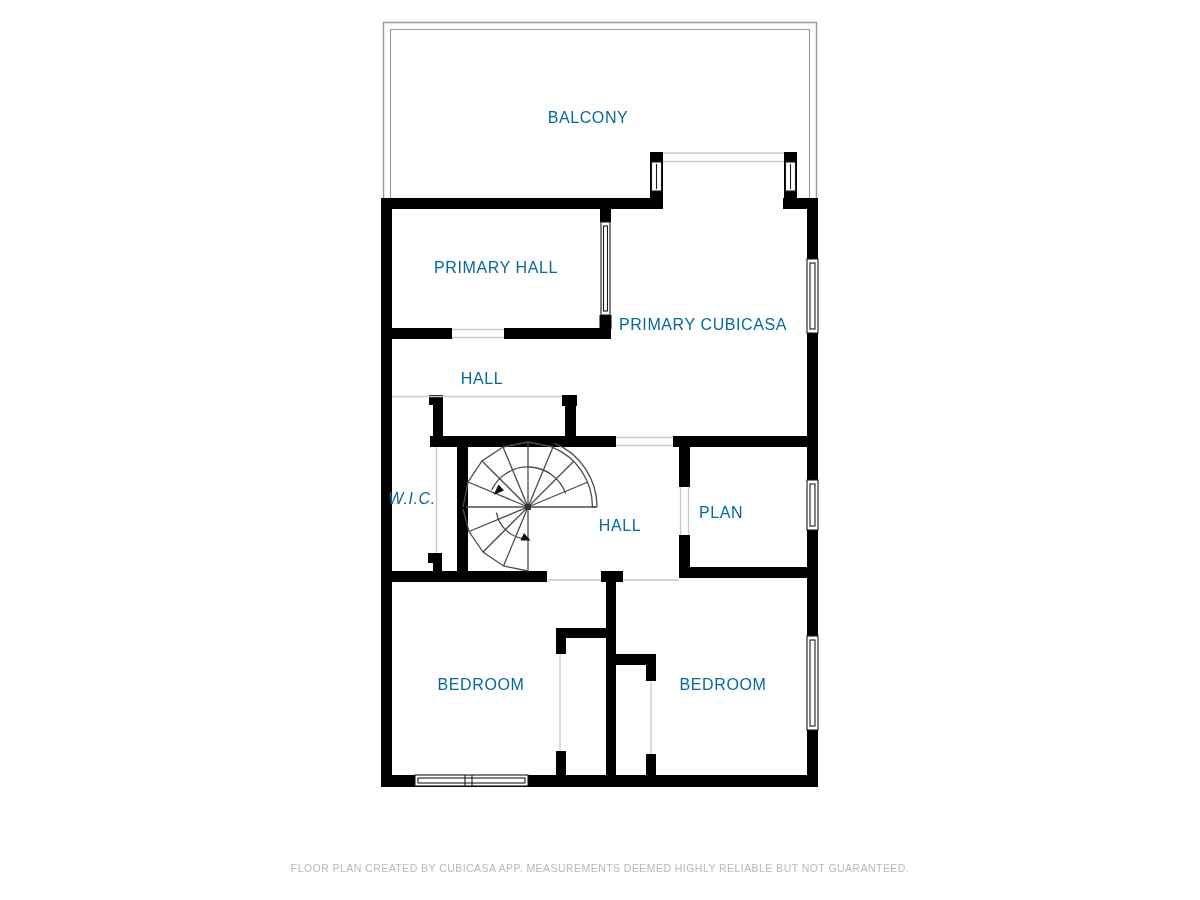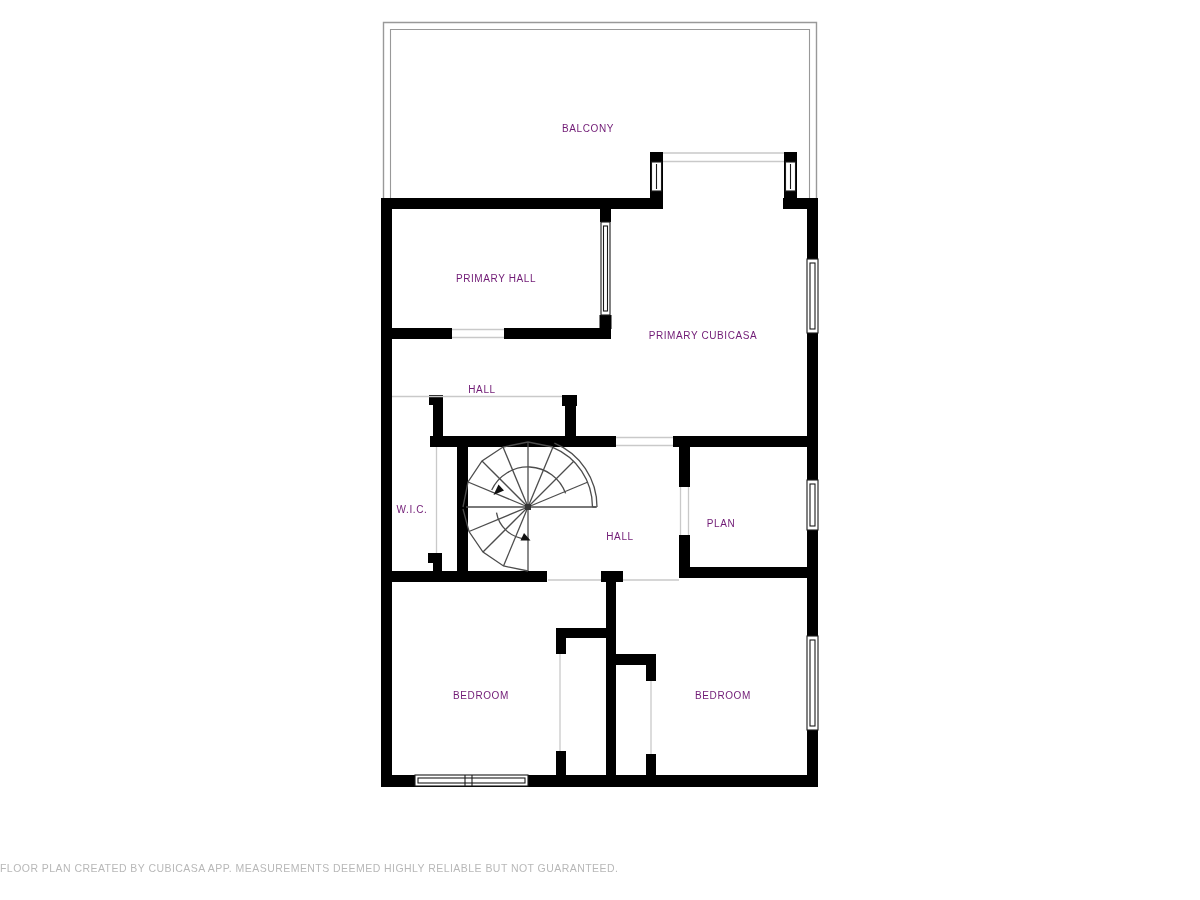--- a/index.html
+++ b/index.html
@@ -3,24 +3,24 @@
 <meta charset="utf-8">
 <style>
   html,body{margin:0;padding:0;background:#ffffff;}
   .canvas{
     position:relative;width:1200px;height:900px;background:#ffffff;overflow:hidden;
     font-family:"Liberation Sans", sans-serif;
   }
   .plan-svg{position:absolute;left:0;top:0;}
   .room-label{
     position:absolute;transform:translate(-50%,-50%);
-    font-size:10px;letter-spacing:0.6px;color:#701a75;white-space:nowrap;margin-top:10px;
+    font-size:16px;letter-spacing:0.6px;color:#0369a1;white-space:nowrap;
   }
   .footer{
-    position:absolute;left:0;top:862px;width:1200px;
+    position:absolute;left:0;top:862px;width:1200px;text-align:center;
     font-size:10.5px;letter-spacing:0.45px;color:#b8b8b8;white-space:nowrap;
   }
 </style>
 </head>
 <body>
 
 <div class="canvas">
 
   <svg class="plan-svg" width="1200" height="900" viewBox="0 0 1200 900">
 
@@ -159,20 +159,20 @@
 
       <polygon points="493.5,495 498.5,484.5 504,490.5" fill="#111111" stroke="none"></polygon>
       <polygon points="530.5,540.5 520.5,540.5 524,533" fill="#111111" stroke="none"></polygon>
     </g>
   </svg>
 
   <div class="room-label" style="left:588px;top:118px;">BALCONY</div>
   <div class="room-label" style="left:496px;top:268px;">PRIMARY HALL</div>
   <div class="room-label" style="left:703px;top:325px;">PRIMARY CUBICASA</div>
   <div class="room-label" style="left:482px;top:379px;">HALL</div>
-  <div class="room-label" style="left:412px;top:499px;">W.I.C.</div>
+  <div class="room-label" style="left:412px;top:499px;font-style:italic;">W.I.C.</div>
   <div class="room-label" style="left:620px;top:526px;">HALL</div>
   <div class="room-label" style="left:721px;top:513px;">PLAN</div>
   <div class="room-label" style="left:481px;top:685px;">BEDROOM</div>
   <div class="room-label" style="left:723px;top:685px;">BEDROOM</div>
 
   <div class="footer">FLOOR PLAN CREATED BY CUBICASA APP. MEASUREMENTS DEEMED HIGHLY RELIABLE BUT NOT GUARANTEED.</div>
 </div>
 
 </body></html>

